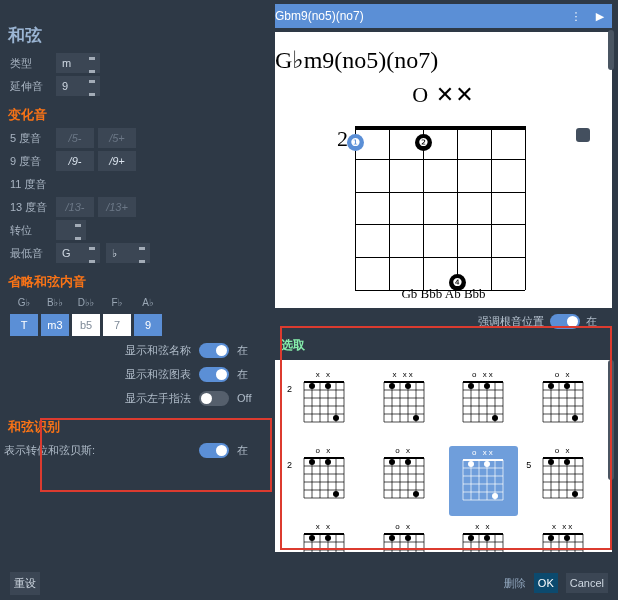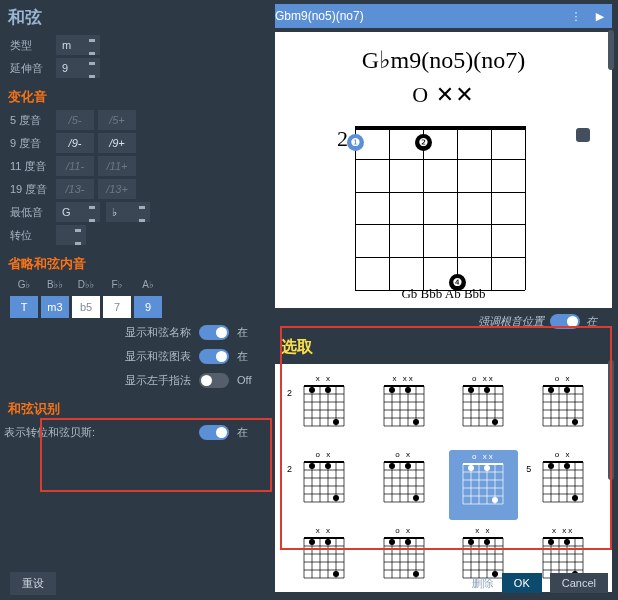--- a/index.html
+++ b/index.html
@@ -1,17 +1,17 @@
 <!DOCTYPE html>
 <html><head>
 <meta charset="utf-8">
 <style>
   *{box-sizing:border-box;margin:0;padding:0;font-family:"Segoe UI","Microsoft YaHei",sans-serif;}
   body{background:#2e3946;color:#b8c4d1;font-size:11px;width:618px;height:600px;overflow:hidden;position:relative;}
-  .col-left{position:absolute;left:0;top:0;width:275px;height:560px;padding:4px 8px 4px 4px;}
+  .col-left{position:absolute;left:0;top:0;width:275px;height:560px;padding:22px 8px 4px 4px;}
   .col-right{position:absolute;left:275px;top:0;width:341px;height:560px;}
   h2.main{color:#9bb5d3;font-size:17px;font-weight:600;margin:2px 0 6px 4px;}
   h3.sec{color:#f97316;font-size:13px;font-weight:600;margin:10px 0 4px 4px;}
   .row{display:flex;align-items:center;margin:3px 0 3px 6px;height:20px;}
   .row .lbl{width:46px;color:#a8b4c2;}
   select,.pill{background:#3b4654;border:none;color:#cfd8e2;height:20px;font-size:11px;padding:0 14px 0 6px;appearance:none;position:relative;min-width:44px;}
   .sel-wrap{position:relative;display:inline-block;}
   .sel-wrap::after{content:"";position:absolute;right:5px;top:4px;width:6px;height:10px;border-top:3px solid #cfd8e2;border-bottom:3px solid #cfd8e2;opacity:.7;pointer-events:none;}
   .alt-group{display:flex;gap:0;}
   .alt{background:#3b4654;color:#6b7786;width:38px;height:20px;display:flex;align-items:center;justify-content:center;font-style:italic;}
@@ -21,43 +21,43 @@
   .nhead{width:28px;text-align:center;font-size:10px;color:#9aa7b5;}
   .ncell{width:28px;height:22px;background:#ffffff;display:flex;align-items:center;justify-content:center;color:#7e8a98;}
   .ncell.on{background:#5b8fd6;color:#fff;}
   .opt-row{display:flex;align-items:center;justify-content:flex-end;gap:8px;margin:4px 8px 4px 0;height:20px;}
   .opt-row .olbl{color:#b0bcc9;}
   .toggle{width:30px;height:15px;border-radius:8px;background:#5b8fd6;position:relative;flex:none;}
   .toggle::after{content:"";position:absolute;width:11px;height:11px;border-radius:50%;background:#fff;top:2px;right:2px;}
   .toggle.off{background:#555f6c;}
   .toggle.off::after{right:auto;left:2px;}
   .state{width:22px;color:#b0bcc9;}
-  .btn{background:#3b4654;color:#cfd8e2;border:none;padding:4px 12px;font-size:11px;}
+  .btn{background:#3b4654;color:#cfd8e2;border:none;padding:4px 4px;font-size:11px;}
   .btn.primary{background:#0c4a6e;color:#fff;}
   .footer{position:absolute;left:0;bottom:0;width:618px;height:34px;display:flex;align-items:center;padding:0 10px;gap:8px;}
   .footer .spacer{flex:1;}
   .chordbar{display:flex;align-items:center;background:#5b8fd6;height:24px;margin:4px 4px 0 0;}
   .chordbar .title{flex:1;color:#fff;font-size:12px;}
   .chordbar .ib{width:24px;height:24px;display:flex;align-items:center;justify-content:center;color:#fff;}
   .diagram-box{background:#fff;margin:4px 4px 0 0;height:276px;position:relative;}
-  .cname{position:absolute;top:14px;left:0;right:0;text-align:center;color:#000;font-family:"Times New Roman",serif;font-size:24px;}
+  .cname{position:absolute;top:14px;left:0;right:0;text-align:left;color:#000;font-family:"Times New Roman",serif;font-size:24px;}
   .topmarks{position:absolute;top:50px;left:0;right:0;text-align:center;color:#000;font-family:"Times New Roman",serif;font-size:22px;letter-spacing:1px;}
   .fretno{position:absolute;left:62px;top:94px;font-family:"Times New Roman",serif;font-size:22px;color:#000;}
   .grid{position:absolute;left:80px;top:94px;width:170px;height:164px;}
   .grid .v{position:absolute;top:0;bottom:0;width:1px;background:#000;}
   .grid .h{position:absolute;left:0;right:0;height:1px;background:#000;}
   .grid .top{height:4px;top:0;}
   .dot{position:absolute;width:17px;height:17px;border-radius:50%;background:#000;color:#fff;font-size:11px;display:flex;align-items:center;justify-content:center;font-family:serif;}
   .dot.blue{background:#5b8fd6;}
   .sq{position:absolute;width:14px;height:14px;background:#434f5e;border-radius:3px;}
   .bnames{position:absolute;bottom:6px;left:0;right:0;text-align:center;font-family:"Times New Roman",serif;font-size:13px;color:#000;}
-  .emph-row{display:flex;align-items:flex-start;justify-content:flex-end;gap:6px;margin:6px 8px 0 0;font-style:italic;}
+  .emph-row{display:flex;align-items:flex-start;justify-content:flex-end;gap:6px;margin:6px 8px 0 0;}
   .pick{margin:8px 4px 0 0;}
-  .pick h4{color:#fde047;font-size:16px;margin:0 0 6px 6px;}
-  .pick-grid{background:#fff;height:228px;padding:10px 14px 5px 14px;display:grid;grid-template-columns:repeat(4,1fr);grid-auto-rows:70px;gap:6px 10px;overflow:hidden;}
+  .pick h4{color:#86efac;font-size:12px;margin:0 0 6px 6px;}
+  .pick-grid{background:#fff;height:192px;padding:10px 14px 5px 14px;display:grid;grid-template-columns:repeat(4,1fr);grid-auto-rows:70px;gap:6px 10px;overflow:hidden;}
   .mini{position:relative;display:flex;flex-direction:column;align-items:center;}
   .mini .mt{font-size:8px;letter-spacing:2px;color:#000;height:10px;}
   .mini .mf{font-size:9px;color:#000;position:absolute;left:-2px;top:14px;}
   .mini svg{display:block;}
   .mini.sel{background:#6f9edb;border-radius:3px;padding:2px;}
   .mini.sel .mt,.mini.sel .mf{color:#fff;}
   .hl1{position:absolute;border:2px solid #dc3b2f;pointer-events:none;left:40px;top:418px;width:232px;height:74px;}
   .hl2{position:absolute;border:2px solid #dc3b2f;pointer-events:none;left:280px;top:326px;width:332px;height:224px;}
   .scr{position:absolute;right:2px;width:6px;background:#4a5562;border-radius:3px;}
 </style>
@@ -86,43 +86,39 @@
       </div>
       <div class="row">
         <span class="lbl">9 度音</span>
   <span class="alt-group">
     <span class="alt on">/9-</span>
     <span class="alt on">/9+</span>
   </span>
       </div>
       <div class="row">
         <span class="lbl">11 度音</span>
-  <span class="alt-group">
-    <span class="alt ">/11-</span>
-    <span class="alt ">/11+</span>
-  </span>
       </div>
       <div class="row">
-        <span class="lbl">19 度音</span>
+        <span class="lbl">13 度音</span>
   <span class="alt-group">
     <span class="alt ">/13-</span>
     <span class="alt ">/13+</span>
   </span>
       </div>
     </div>
 
+  <div class="row">
+    <span class="lbl">转位</span>
+    <span class="sel-wrap"><select style="min-width:30px"><option></option></select></span>
+  </div>
   <div class="row">
     <span class="lbl">最低音</span>
     <span class="sel-wrap"><select><option>G</option></select></span>
     <span style="width:6px"></span>
     <span class="sel-wrap"><select><option>♭</option></select></span>
-  </div>
-  <div class="row">
-    <span class="lbl">转位</span>
-    <span class="sel-wrap"><select style="min-width:30px"><option></option></select></span>
   </div>
 
   <h3 class="sec">省略和弦内音</h3>
   <div class="notes-row" id="nheads">
       <div class="nhead">G♭</div>
       <div class="nhead">B♭♭</div>
       <div class="nhead">D♭♭</div>
       <div class="nhead">F♭</div>
       <div class="nhead">A♭</div>
     </div>

